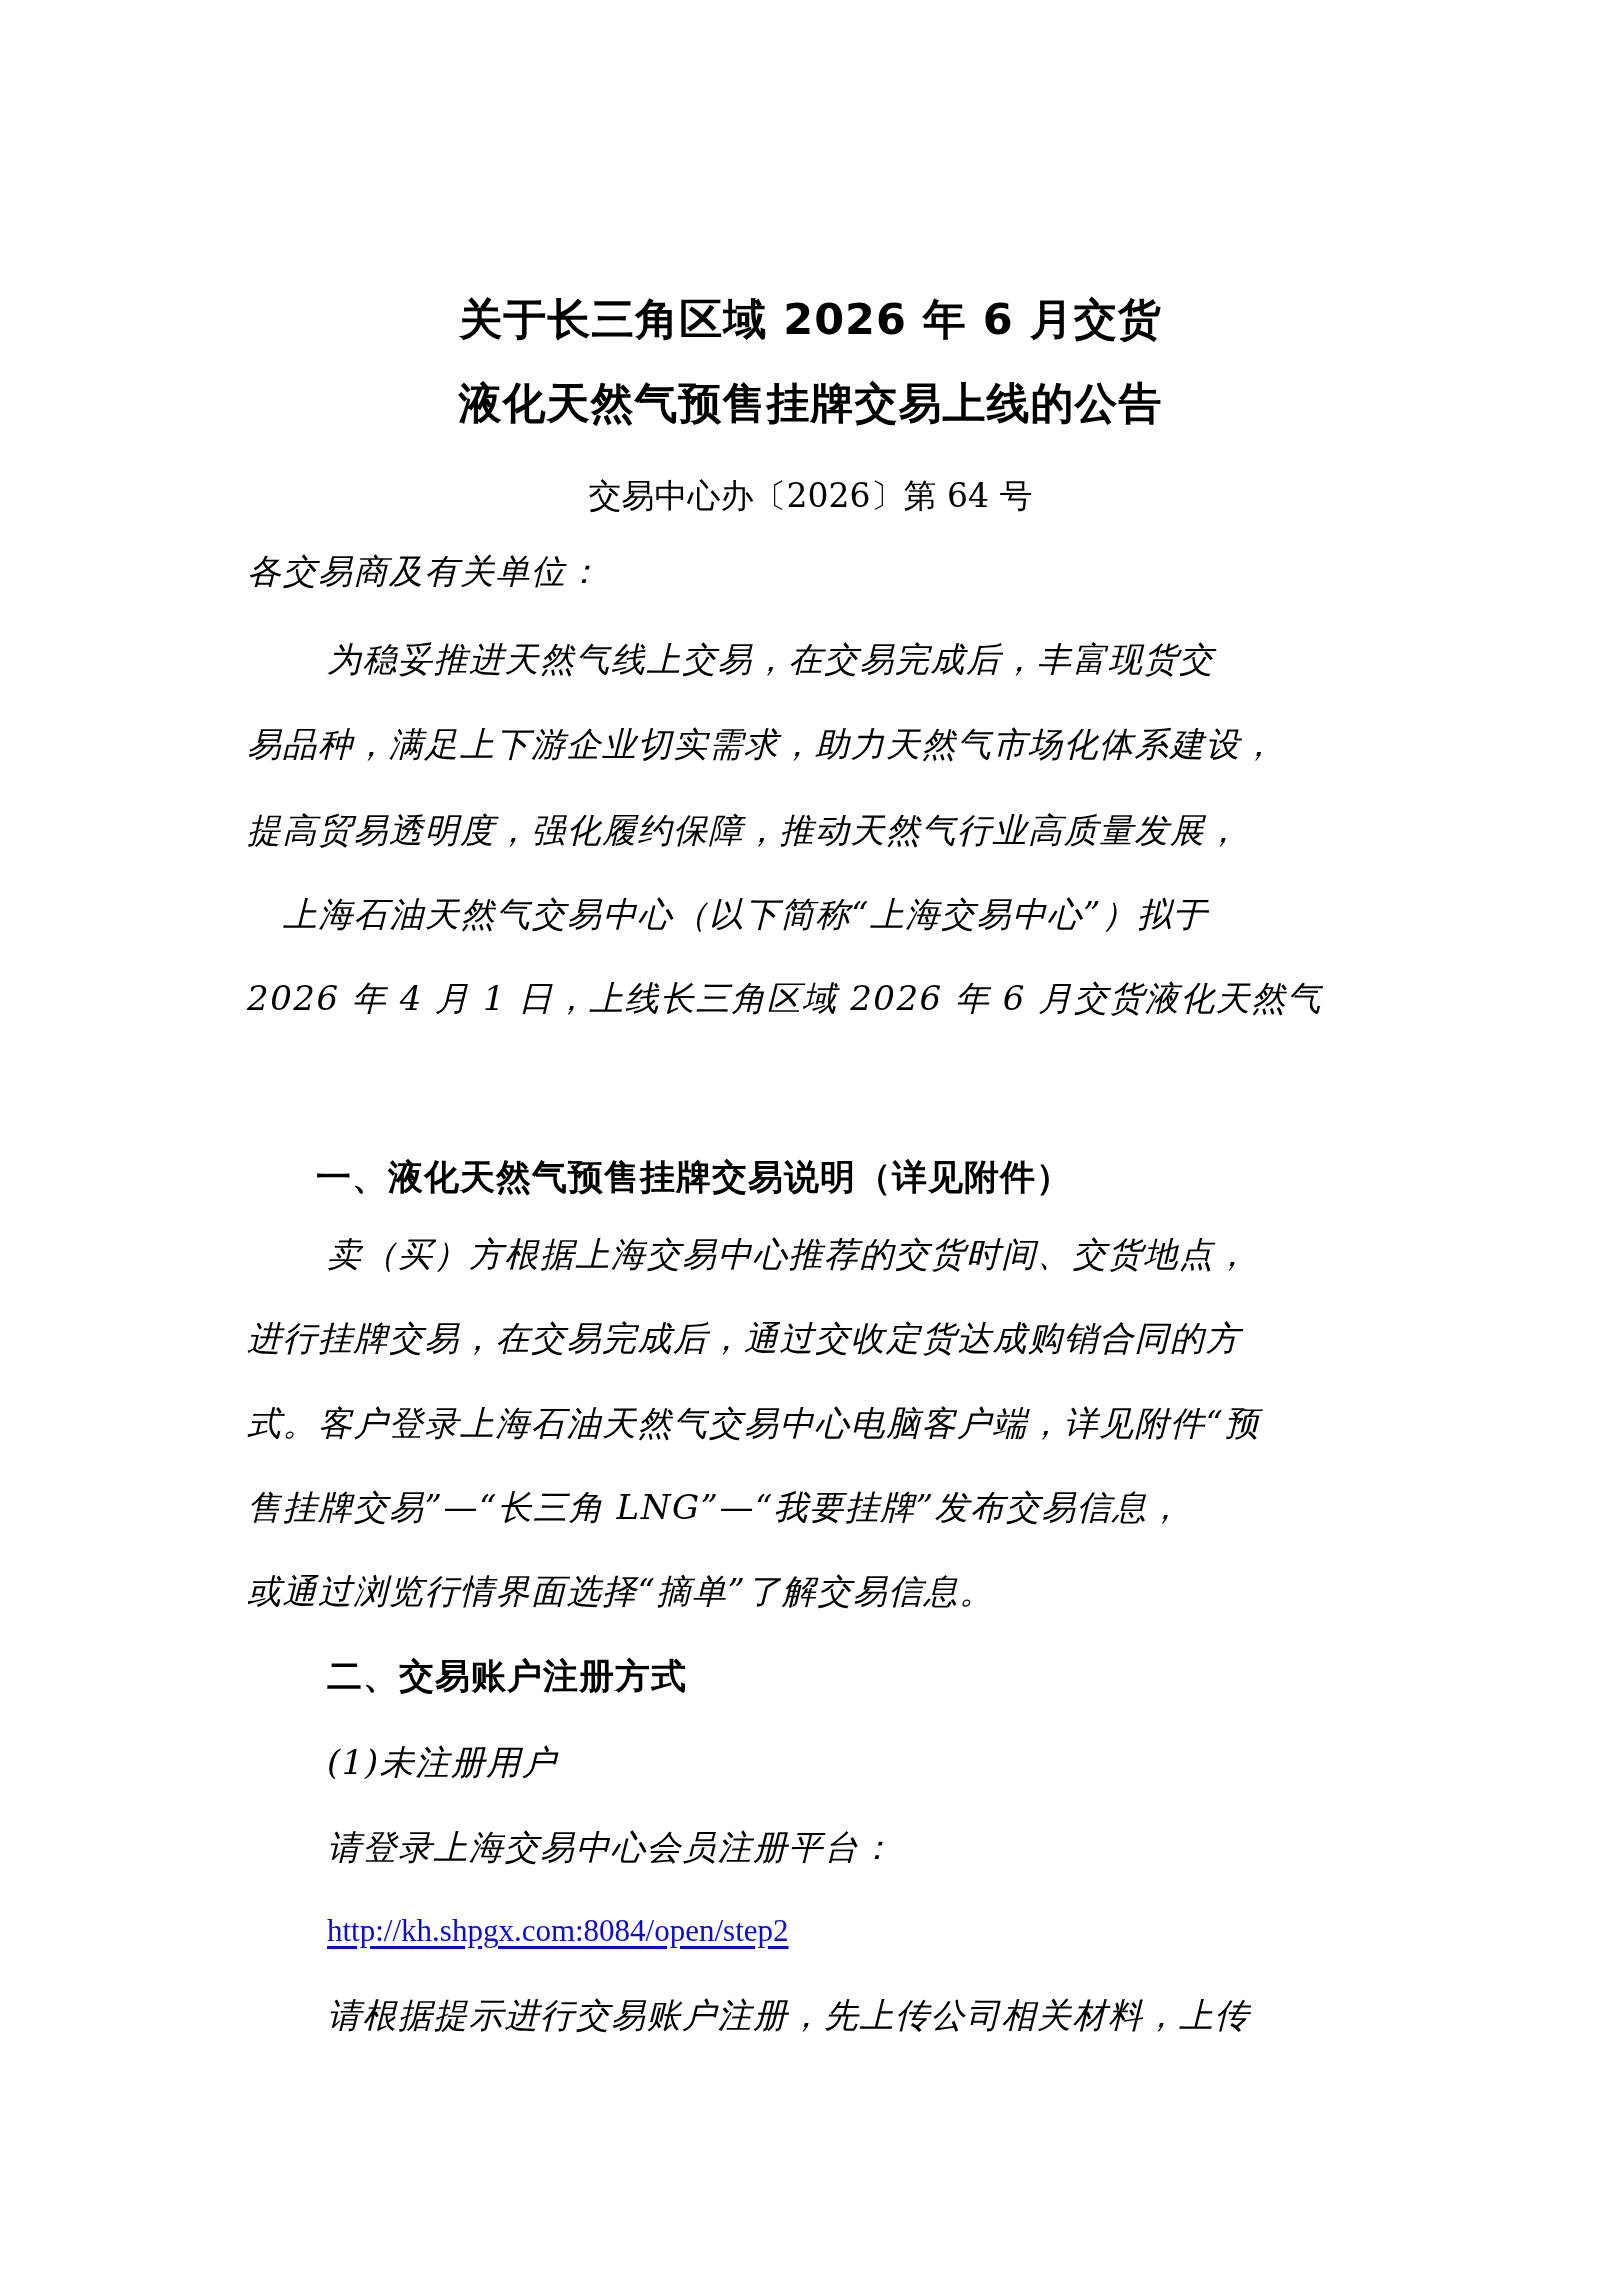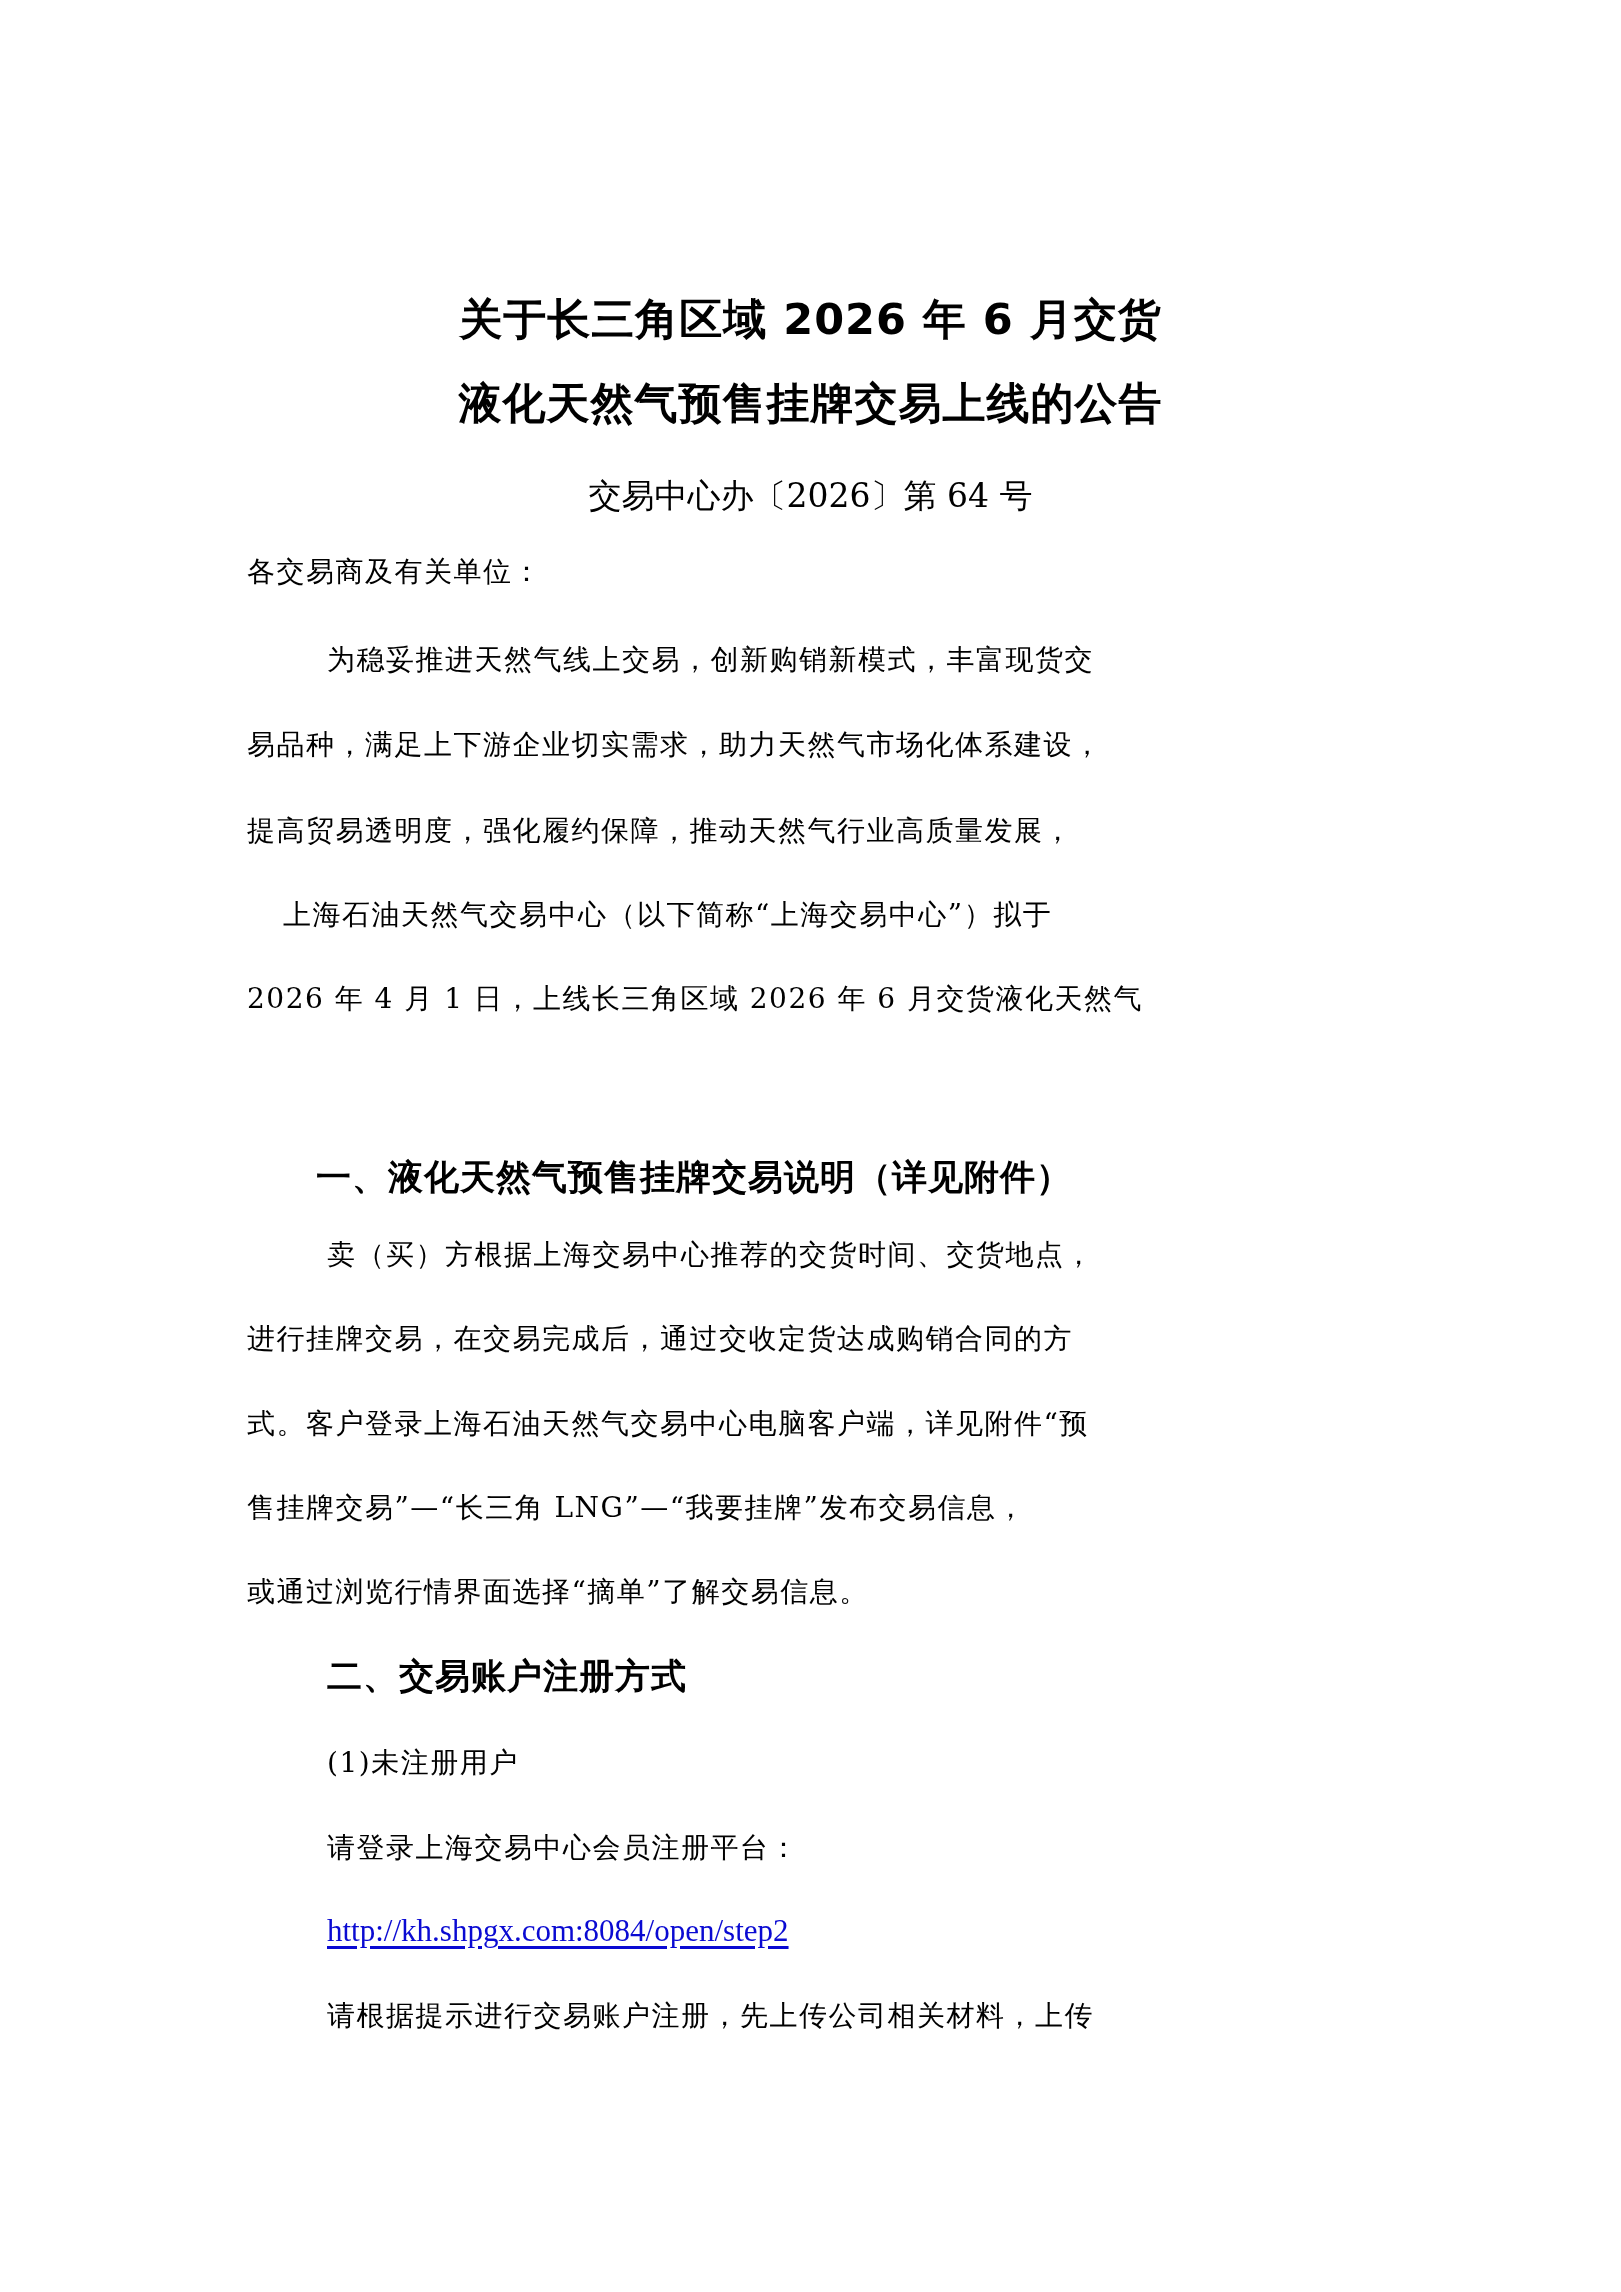--- a/index.html
+++ b/index.html
@@ -24,24 +24,25 @@
     }
     .docno {
       position: absolute;
       left: 0; width: 1621px;
       text-align: center;
       font-size: 33px;
       line-height: 43px;
     }
     .line {
       position: absolute;
-      font-size: 28px;
+      font-size: 34px;
       line-height: 45px;
       white-space: nowrap;
       letter-spacing: 1.5px;
+      font-style: italic;
     }
     .heading {
       position: absolute;
       font-family: "DejaVu Sans", "Liberation Sans", sans-serif;
       font-weight: bold;
       font-size: 35px;
       line-height: 45px;
       white-space: nowrap;
       letter-spacing: 1px;
     }
@@ -63,21 +64,21 @@
 
 <div class="page">
 
   <div class="title-line" style="top:292px;">关于长三角区域 2026 年 6 月交货</div>
   <div class="title-line" style="top:376px;">液化天然气预售挂牌交易上线的公告</div>
 
   <div class="docno" style="top:474px;">交易中心办〔2026〕第 64 号</div>
 
   <div class="line" style="left:247px; top:549px;">各交易商及有关单位：</div>
 
-  <div class="line" style="left:327px; top:637px;">为稳妥推进天然气线上交易，创新购销新模式，丰富现货交</div>
+  <div class="line" style="left:327px; top:637px;">为稳妥推进天然气线上交易，在交易完成后，丰富现货交</div>
   <div class="line" style="left:247px; top:722px;">易品种，满足上下游企业切实需求，助力天然气市场化体系建设，</div>
   <div class="line" style="left:247px; top:808px;">提高贸易透明度，强化履约保障，推动天然气行业高质量发展，</div>
   <div class="line" style="left:247px; top:892px;margin-left:36px;">上海石油天然气交易中心（以下简称“上海交易中心”）拟于</div>
   <div class="line" style="left:247px; top:976px;">2026 年 4 月 1 日，上线长三角区域 2026 年 6 月交货液化天然气</div>
 
   <div class="heading" style="left:316px; top:1147px;margin-top:8px;">一、液化天然气预售挂牌交易说明（详见附件）</div>
 
   <div class="line" style="left:327px; top:1232px;">卖（买）方根据上海交易中心推荐的交货时间、交货地点，</div>
   <div class="line" style="left:247px; top:1316px;">进行挂牌交易，在交易完成后，通过交收定货达成购销合同的方</div>
   <div class="line" style="left:247px; top:1401px;">式。客户登录上海石油天然气交易中心电脑客户端，详见附件“预</div>

